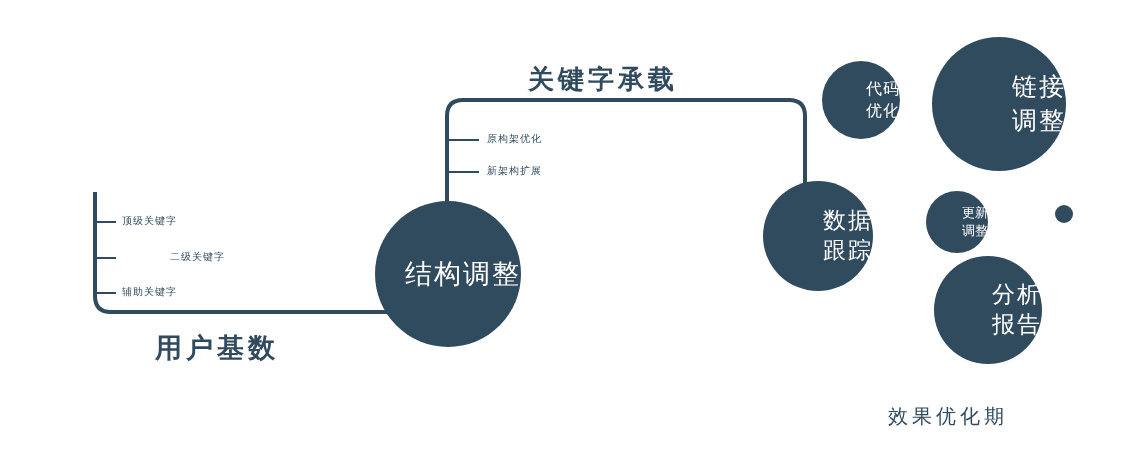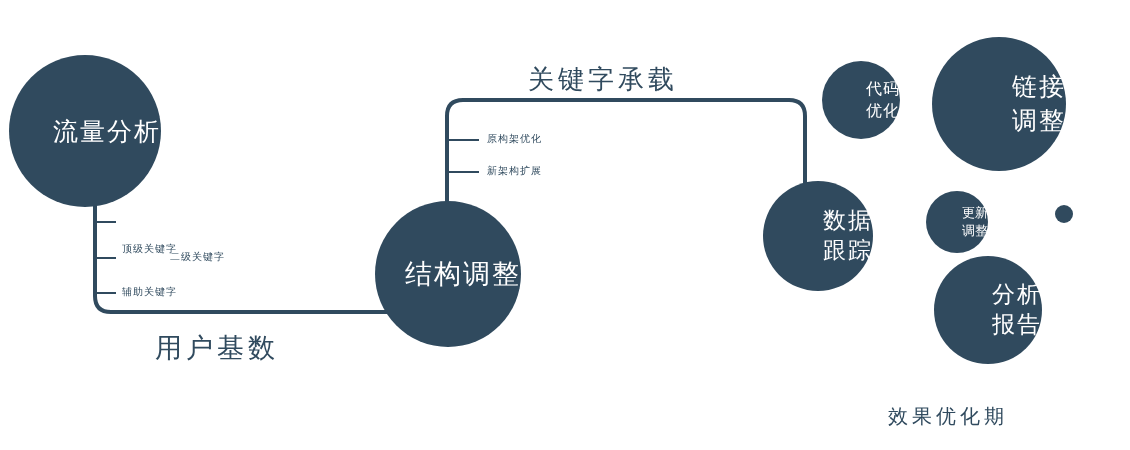--- a/index.html
+++ b/index.html
@@ -37,36 +37,36 @@
   .n-tracking  { left: 763px; top: 181px; width: 110px; height: 110px; font-size: 23px; line-height: 1.3; letter-spacing: 2px; }
   .n-code      { left: 822px; top: 61px;  width: 78px;  height: 78px;  font-size: 16px; line-height: 1.35; letter-spacing: 1px; }
   .n-link      { left: 932px; top: 37px;  width: 134px; height: 134px; font-size: 25px; line-height: 1.35; letter-spacing: 2px; }
   .n-update    { left: 926px; top: 191px; width: 62px;  height: 62px;  font-size: 13px; line-height: 1.35; font-weight: 400; }
   .n-report    { left: 934px; top: 256px; width: 108px; height: 108px; font-size: 23px; line-height: 1.3; letter-spacing: 2px; }
   .n-dot       { left: 1055px; top: 205px; width: 18px; height: 18px; }
 
   .edge-label {
     position: absolute;
     color: var(--accent, #304a5e);
-    font-weight: 400;
+    font-weight: 700;
     z-index: 1;
     white-space: nowrap;
   }
   .l-keyword { left: 528px; top: 62px;  font-size: 26px; letter-spacing: 4px; }
   .l-userbase { left: 155px; top: 330px; font-size: 27px; letter-spacing: 4px; text-align: right; }
 
   .branch-label {
     position: absolute;
     color: var(--accent, #304a5e);
     font-size: 10px;
     letter-spacing: 1px;
     white-space: nowrap;
     z-index: 1;
   }
-  .b-top  { left: 122px; top: 214px; margin-top: 28px; }
+  .b-top  { left: 122px; top: 214px; }
   .b-sec  { left: 122px; top: 250px; margin-left: 48px; }
   .b-aux  { left: 122px; top: 285px; }
   .b-orig { left: 487px; top: 132px; }
   .b-new  { left: 487px; top: 164px; text-align: center; }
 
   .footer-label {
     position: absolute;
     left: 888px; top: 403px;
     color: var(--accent, #304a5e);
     font-size: 20px;
@@ -86,23 +86,20 @@
     <path class="main-line" d="M 447 210 L 447 116 Q 447 100 463 100 L 789 100 Q 805 100 805 116 L 805 186"></path>
 
     <line class="tick" x1="97" y1="222" x2="116" y2="222"></line>
     <line class="tick" x1="97" y1="258" x2="116" y2="258"></line>
     <line class="tick" x1="97" y1="293" x2="116" y2="293"></line>
 
     <line class="tick" x1="449" y1="140" x2="479" y2="140"></line>
     <line class="tick" x1="449" y1="172" x2="479" y2="172"></line>
   </svg>
 
-  <div class="node n-traffic">
-    <span>流量分析</span>
-  </div>
 
   <div class="node n-structure">
     <span>结构调整</span>
   </div>
 
   <div class="node n-tracking">
     <span>数据</span>
     <span>跟踪</span>
   </div>
 

